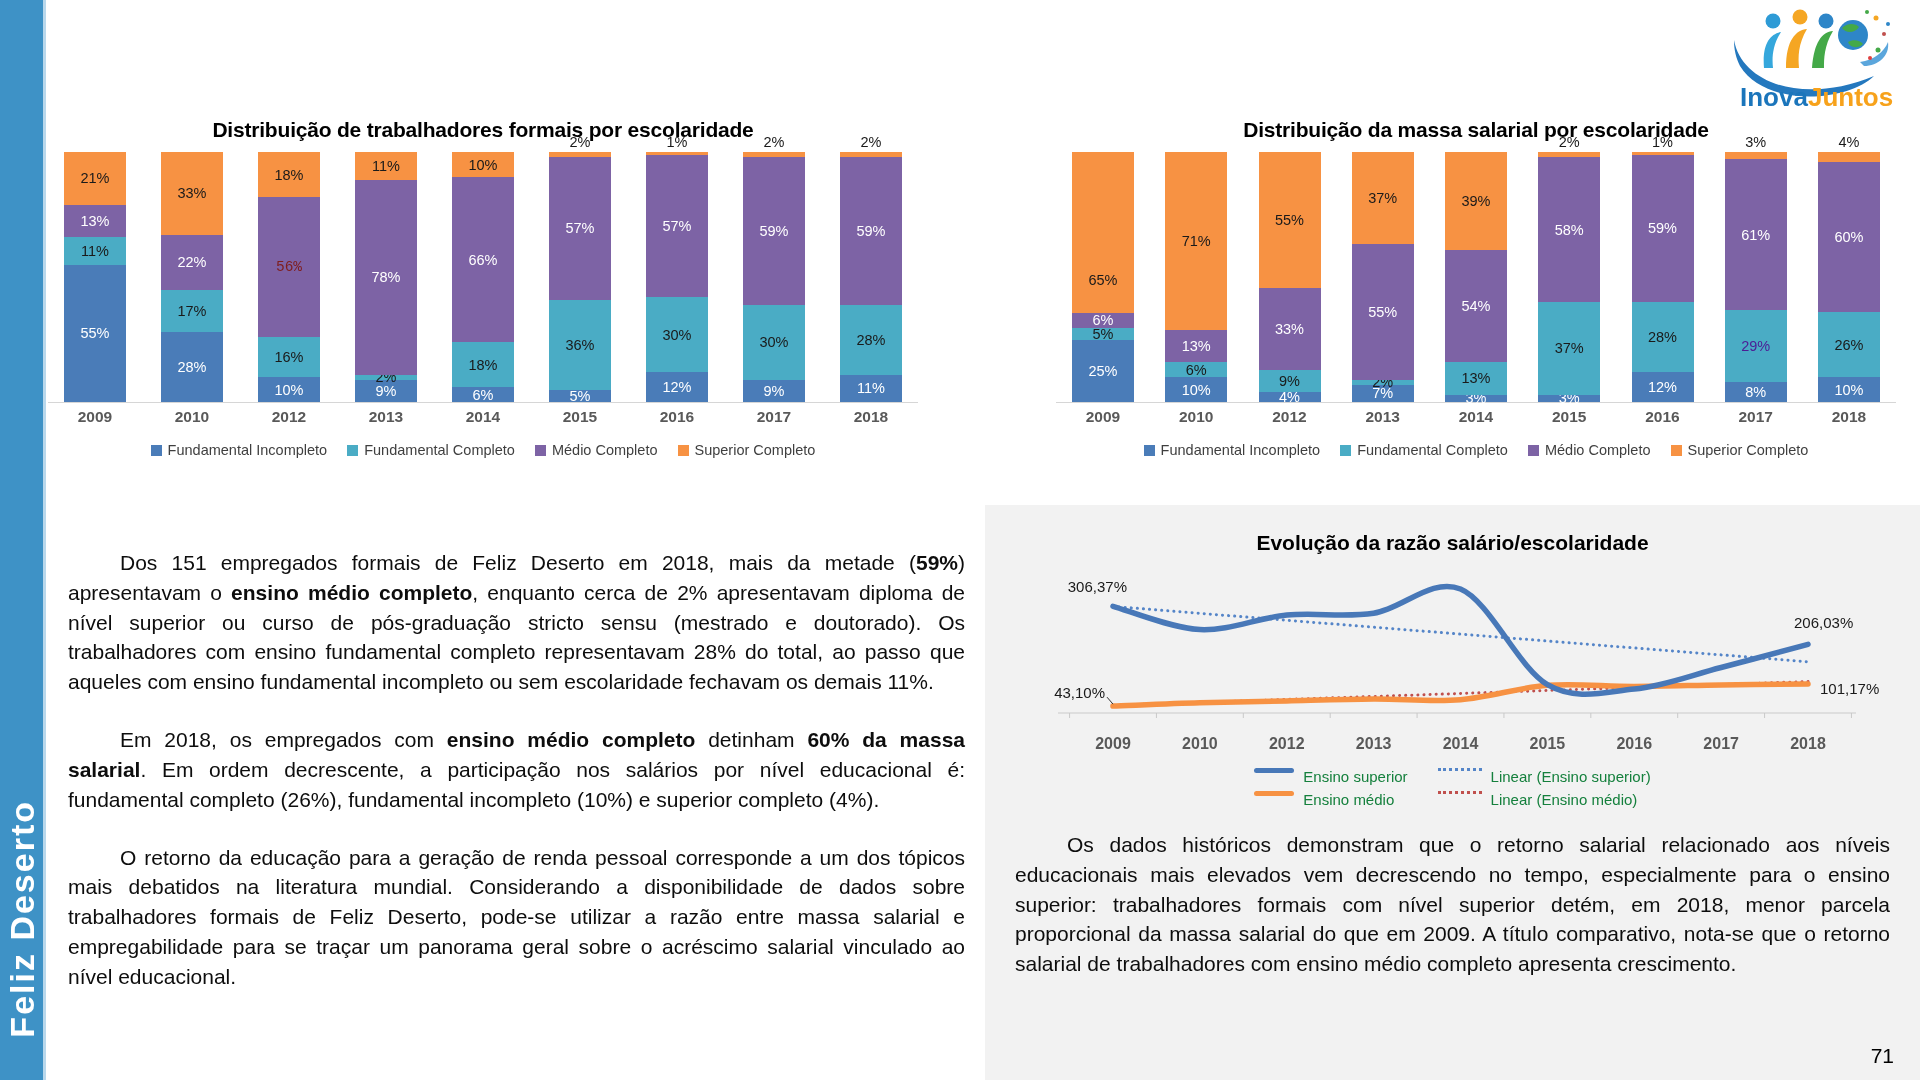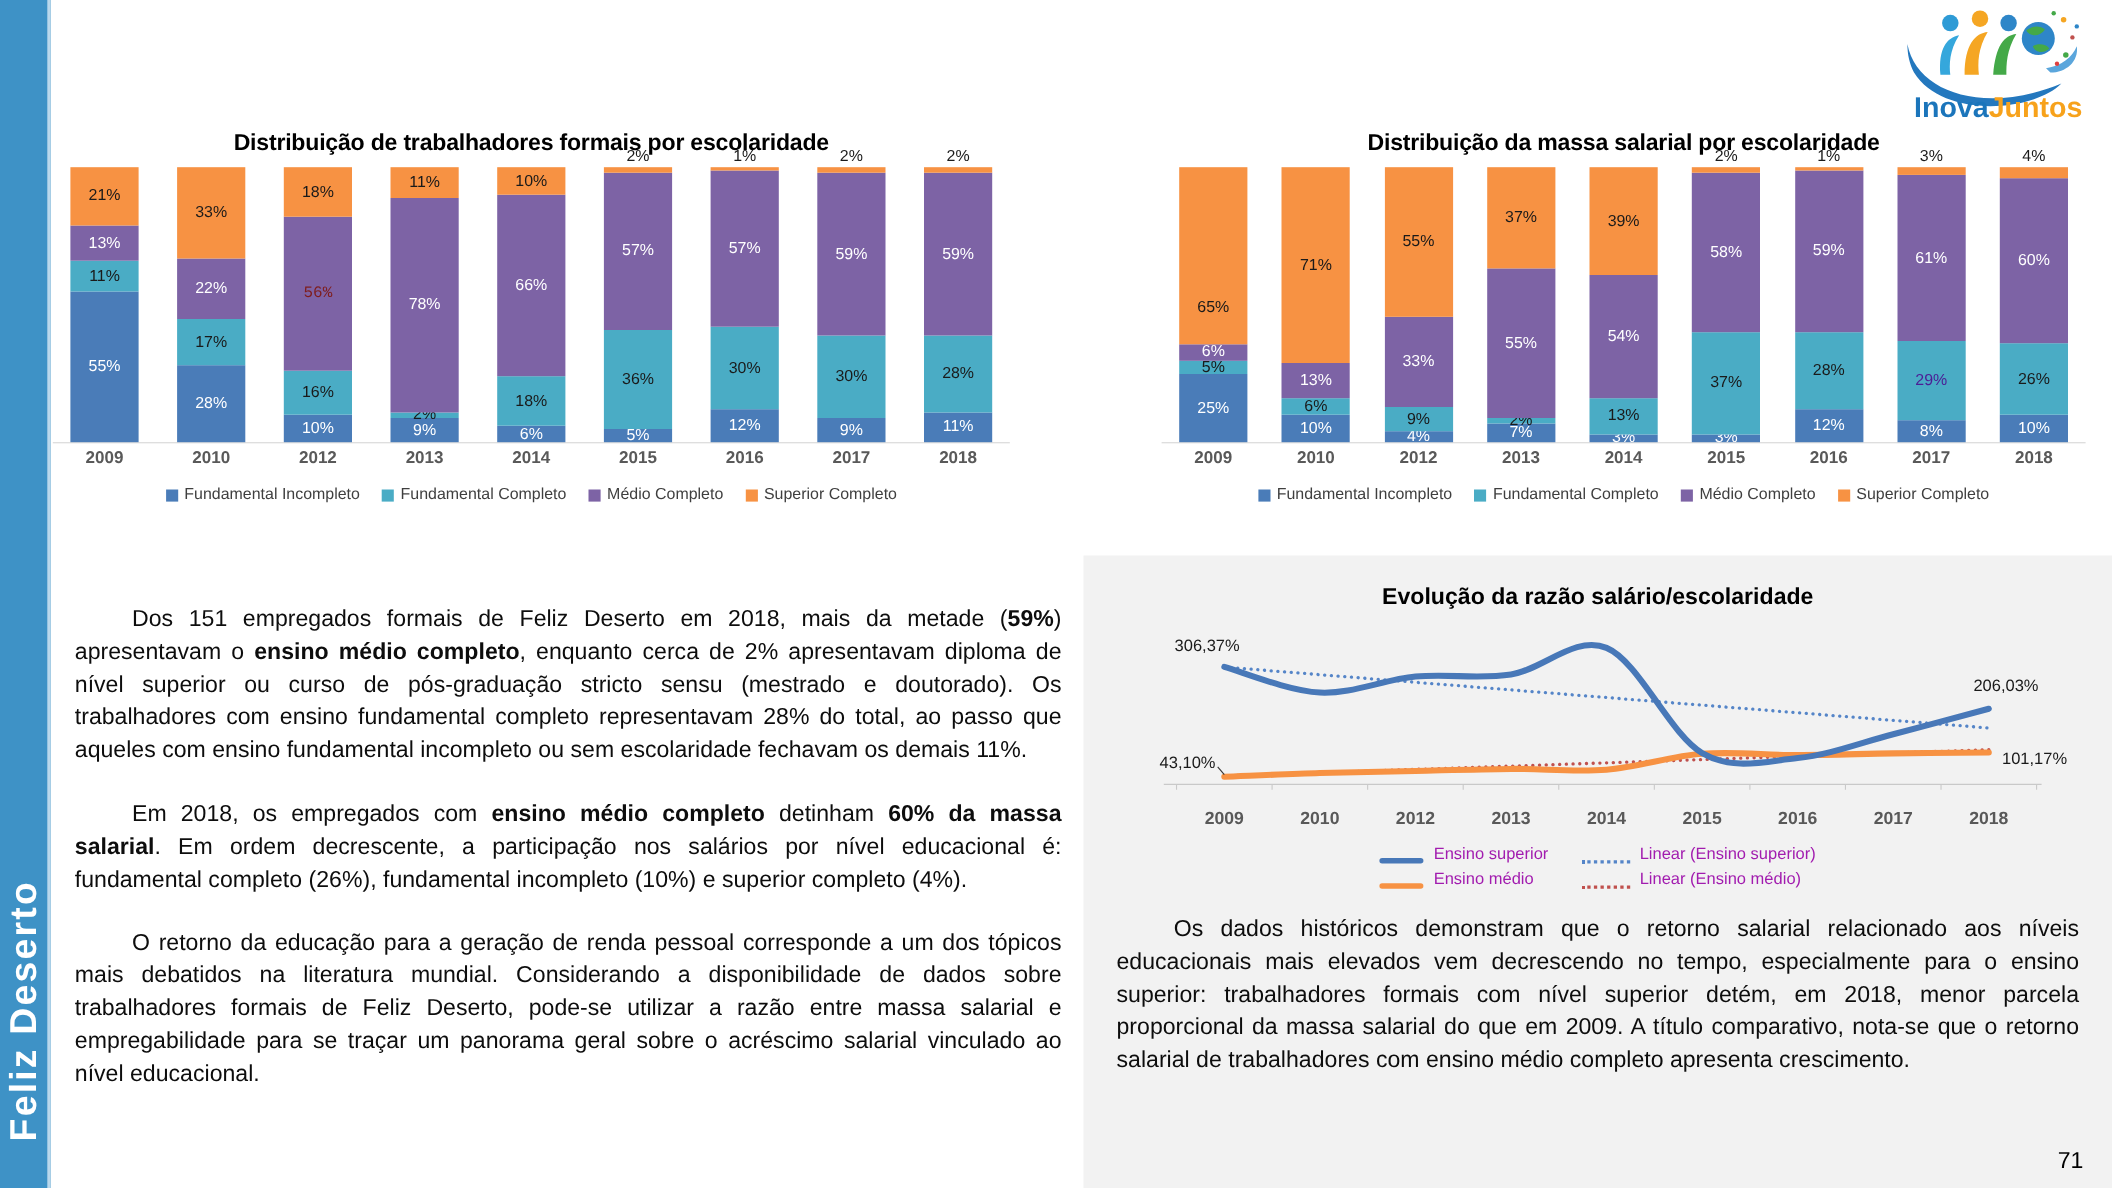--- a/index.html
+++ b/index.html
@@ -28,21 +28,21 @@
   .years{display:flex;justify-content:space-between;padding:0 16px;margin-top:5px;}
   .year{width:62px;text-align:center;font-weight:700;font-size:15.5px;color:#595959;}
   .bar-legend{display:flex;justify-content:center;gap:20px;margin-top:16px;}
   .bar-legend .item{display:flex;align-items:center;gap:6px;font-size:14.5px;color:#3f3f3f;white-space:nowrap;}
   .swatch{width:11px;height:11px;display:inline-block;flex:none;}
   
   .panel{position:absolute;left:985px;top:505px;width:935px;height:575px;background:#F2F2F2;}
   .line-title{text-align:center;font-weight:700;font-size:21px;color:#000;margin:26px 0 0 0;}
   svg.linechart{display:block;margin:6px auto 0 auto;}
   .line-legend{display:grid;grid-template-columns:auto auto;justify-content:center;column-gap:30px;row-gap:6px;margin-top:2px;}
-  .line-legend .item{display:flex;align-items:flex-end;gap:9px;font-size:15px;color:#a21caf;white-space:nowrap;}
+  .line-legend .item{display:flex;align-items:flex-start;gap:9px;font-size:15px;color:#15803d;white-space:nowrap;}
   .solid-swatch{width:40px;height:5px;border-radius:2.5px;flex:none;}
   .dot-swatch{width:44px;height:0;border-top:3px dotted;flex:none;}
   
   .textcol{position:absolute;left:68px;top:548px;width:897px;}
   .textcol p,.panel-text p{font-size:21px;line-height:1.42;text-align:justify;text-indent:52px;margin:0 0 28px 0;color:#0d0d0d;}
   .panel-text{margin:22px 30px 16px 30px;}
   .pagenum{position:absolute;right:26px;bottom:12px;font-size:21px;color:#000;}
 </style>
 </head>
 <body>

